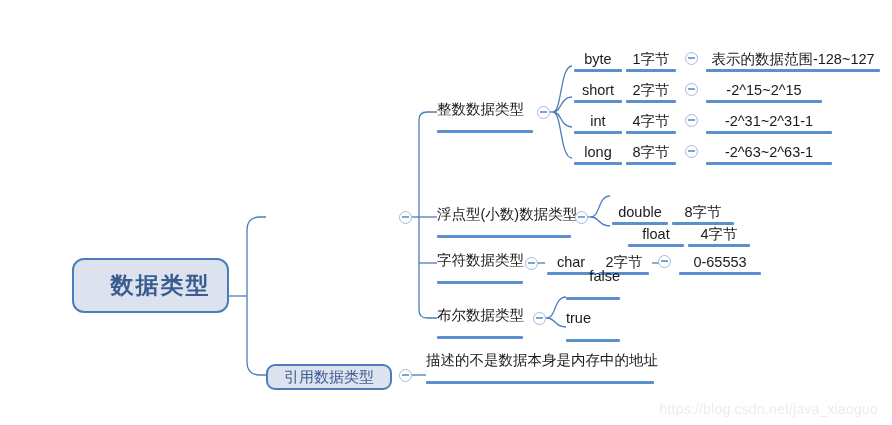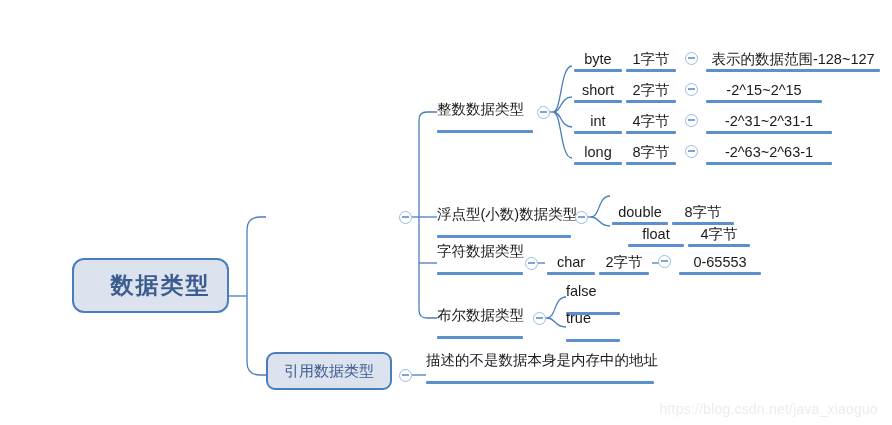--- a/index.html
+++ b/index.html
@@ -208,21 +208,21 @@
       <path d="M412,375 L426,375"></path>
     </g>
   </svg>
 
   <div class="root-node" style="left:72px; top:258px; width:157px; height:55px;padding-left:20px;">
     <span>数据类型</span>
   </div>
 
   <div class="toggle" style="left:399px; top:210.5px;"></div>
 
-  <div class="box-node" style="left:266px; top:352px; width:126px; height:38px;">
+  <div class="box-node" style="left:266px; top:364px; width:126px; height:26px;">
     <span>引用数据类型</span>
   </div>
   <div class="toggle" style="left:399px; top:368.5px;"></div>
 
   <div class="leaf" style="left:426px; top:352px; width:228px;">
     <span class="txt">描述的不是数据本身是内存中的地址</span>
     <span class="uline" style="width:228px;"></span>
   </div>
 
   <div class="leaf" style="left:437px; top:101px; width:96px;">
@@ -324,21 +324,21 @@
     <div class="cell" style="width:60px;">
       <span>double</span>
       <span class="uline"></span>
     </div>
     <div class="cell" style="width:66px;">
       <span>8字节</span>
       <span class="uline"></span>
     </div>
   </div>
 
-  <div class="leaf" style="left:437px; top:243px; width:86px;">
+  <div class="leaf" style="left:437px; top:252px; width:86px;">
     <span class="txt">字符数据类型</span>
     <span class="uline" style="width:86px;"></span>
   </div>
   <div class="toggle" style="left:525px; top:256.5px;"></div>
 
   <div class="cellrow" style="left:545px; top:252px;">
     <div class="cell" style="width:52px;">
       <span>char</span>
       <span class="uline"></span>
     </div>
@@ -354,21 +354,21 @@
       <span class="uline"></span>
     </div>
   </div>
 
   <div class="leaf" style="left:437px; top:307px; width:86px;">
     <span class="txt">布尔数据类型</span>
     <span class="uline" style="width:86px;"></span>
   </div>
   <div class="toggle" style="left:533px; top:311.5px;"></div>
 
-  <div class="leaf" style="left:566px; top:283px; width:54px;">
+  <div class="leaf" style="left:566px; top:268px; width:54px;text-align:right;">
     <span class="txt">false</span>
     <span class="uline" style="width:54px;"></span>
   </div>
 
   <div class="leaf" style="left:566px; top:310px; width:54px;">
     <span class="txt">true</span>
     <span class="uline" style="width:54px;"></span>
   </div>
 
   <div class="watermark">https://blog.csdn.net/java_xiaoguo</div>

